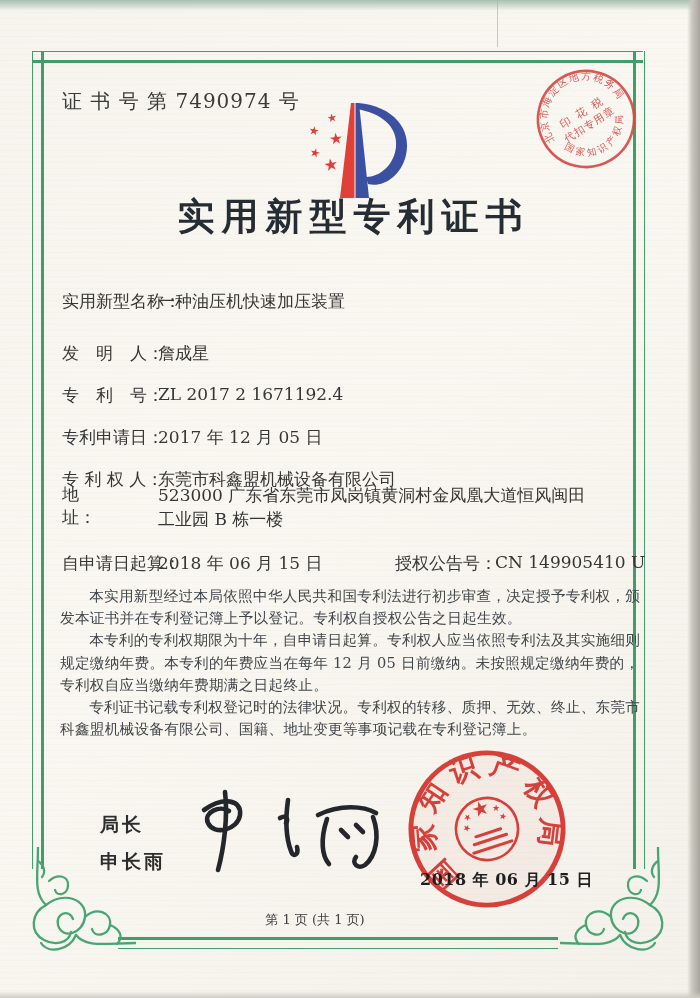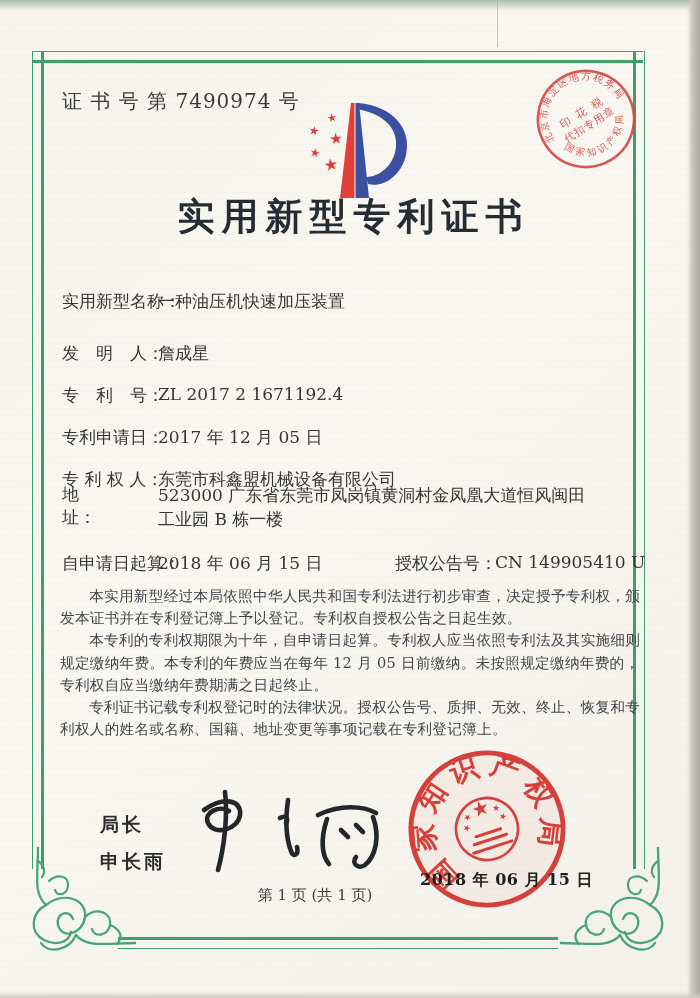--- a/index.html
+++ b/index.html
@@ -47,22 +47,22 @@
   .paras{position:absolute;left:60px;top:585px;width:584px;
     font-size:14.6px;line-height:22.2px;color:#41464b;letter-spacing:.3px;}
   .paras p{margin:0;text-indent:2em;}
   .director{position:absolute;left:100px;top:806px;font-size:19px;color:#2d2d2d;
     font-weight:600;letter-spacing:3px;line-height:37px;}
   .signature{position:absolute;left:168px;top:788px;width:232px;height:92px;}
   .seal{position:absolute;left:406px;top:748px;width:162px;height:162px;}
   .seal-date{position:absolute;left:420px;top:870px;width:150px;font-size:16px;
     font-weight:700;color:#1e1e1e;letter-spacing:.5px;white-space:nowrap;}
   .tax-stamp{position:absolute;left:531px;top:64px;width:110px;height:110px;opacity:.92;}
-  .footer{position:absolute;left:240px;top:886px;width:150px;text-align:center;
-    font-size:15px;color:#3f3f3f;}
+  .footer{position:absolute;left:240px;top:911px;width:150px;text-align:center;
+    font-size:13px;color:#3f3f3f;}
 </style>
 </head>
 <body>
 
 <div class="page">
 
   <div class="scan-top"></div>
   <div class="scan-right"></div>
   <div class="scan-bottom"></div>
   <div class="scan-crease"></div>
@@ -172,21 +172,21 @@
     <span class="val">2018 年 06 月 15 日</span>
   </div>
   <div class="frow rauth2">
     <span class="lab" style="width:100px">授权公告号：</span>
     <span class="val">CN 149905410 U</span>
   </div>
 
   <div class="paras">
     <p>本实用新型经过本局依照中华人民共和国专利法进行初步审查，决定授予专利权，颁发本证书并在专利登记簿上予以登记。专利权自授权公告之日起生效。</p>
     <p>本专利的专利权期限为十年，自申请日起算。专利权人应当依照专利法及其实施细则规定缴纳年费。本专利的年费应当在每年 12 月 05 日前缴纳。未按照规定缴纳年费的，专利权自应当缴纳年费期满之日起终止。</p>
-    <p>专利证书记载专利权登记时的法律状况。授权公告号、质押、无效、终止、恢复和专利权人的姓名或名称、国籍、地址变更等事项记载在专利登记簿上。</p>
+    <p>专利证书记载专利权登记时的法律状况。专利权的转移、质押、无效、终止、东莞市科鑫盟机械设备有限公司、国籍、地址变更等事项记载在专利登记簿上。</p>
   </div>
 
   <div class="director">
     <div>局长</div>
     <div>申长雨</div>
   </div>
 
   <svg class="signature" viewBox="0 0 232 92">
     <g fill="none" stroke="#23262a" stroke-width="4.6" stroke-linecap="round" stroke-linejoin="round">
       <path d="M36,22 C56,8 74,12 72,27 C70,42 46,48 40,35 C35,24 52,17 61,23"></path>

